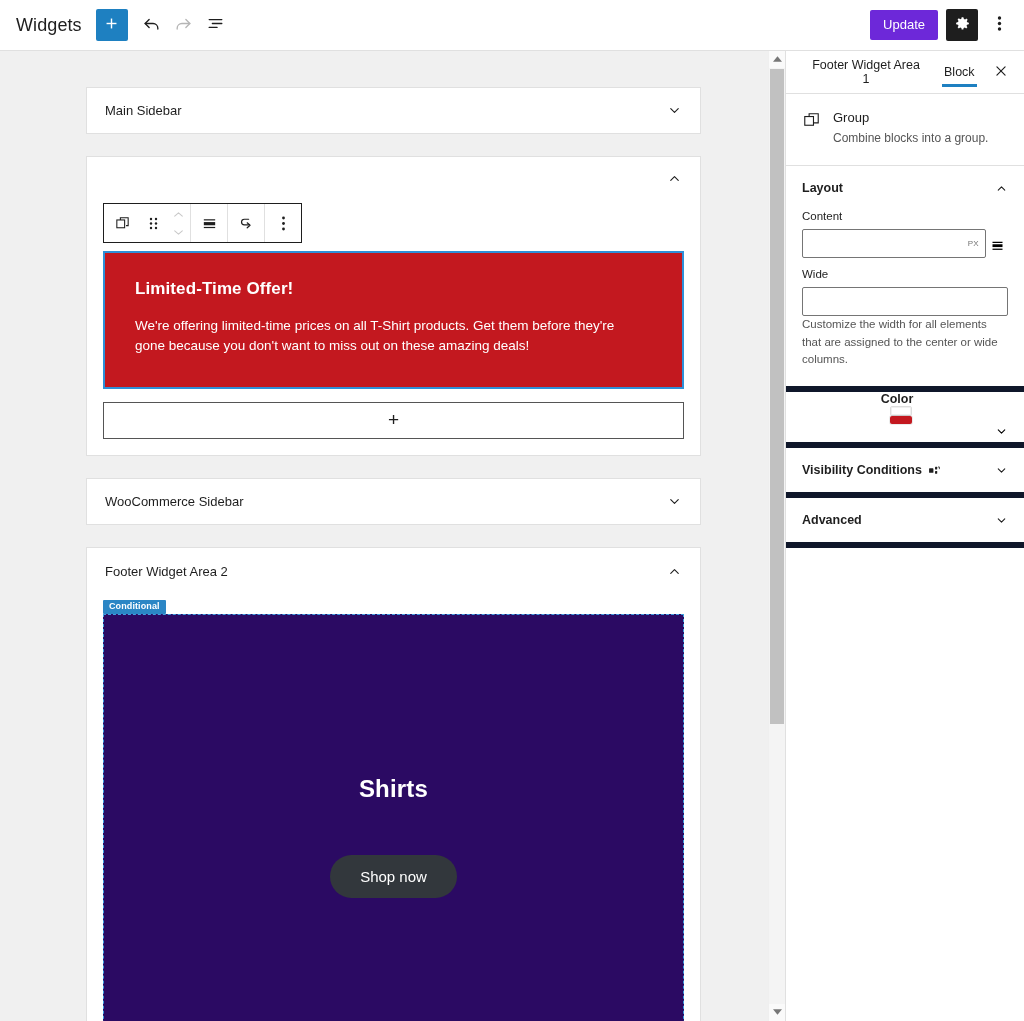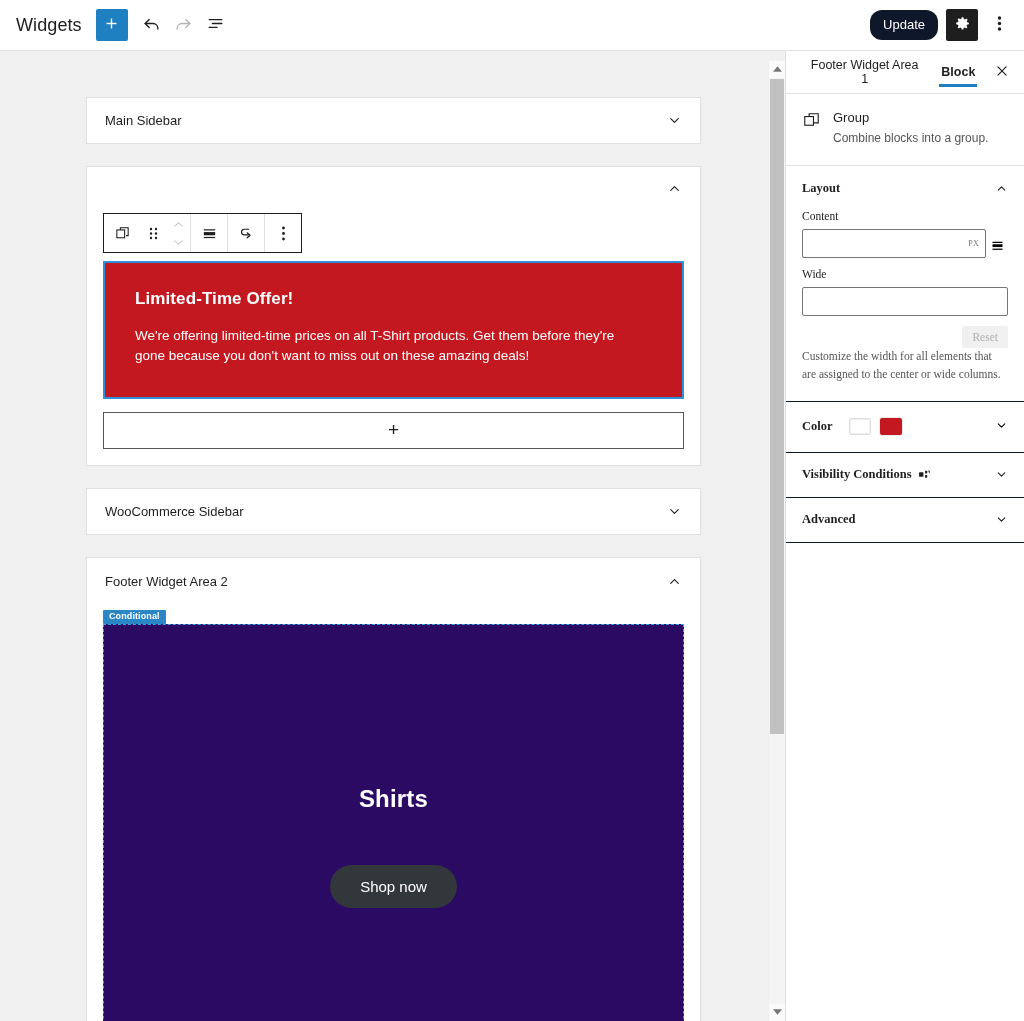--- a/index.html
+++ b/index.html
@@ -19,37 +19,37 @@
   }
   .app-title { font-size: 18px; color: #1e1e1e; font-weight: 400; letter-spacing: .1px; margin-right: 14px; }
   .tb-btn {
     width: 32px; height: 32px; display: flex; align-items: center; justify-content: center;
     border: none; background: transparent; cursor: pointer; color: #1e1e1e; border-radius: 2px;
   }
   .tb-btn.primary { background: #1e80c1; color: #fff; width: 32px; height: 32px; margin-right: 8px; }
   .tb-btn.disabled { color: #b5b5b5; cursor: default; }
   .topbar-right { margin-left: auto; display: flex; align-items: center; gap: 8px; }
   .update-btn {
-    background: #0f172a; color: #fff; border: none; border-radius: 12px;
+    background: #6d28d9; color: #fff; border: none; border-radius: 2px;
     font-size: 13px; padding: 7px 13px; cursor: pointer; font-family: inherit; line-height: 1.2;
   }
   .gear-btn {
     width: 32px; height: 32px; background: #1e1e1e; color: #fff; border: none;
     border-radius: 2px; display: flex; align-items: center; justify-content: center; cursor: pointer;
   }
   .kebab-btn {
     width: 26px; height: 32px; background: transparent; border: none; color: #1e1e1e;
     display: flex; align-items: center; justify-content: center; cursor: pointer;
   }
 
   
   .body { flex: 1; display: flex; min-height: 0; position: relative; }
 
   
-  .canvas-wrap { flex: 1; position: relative; background: #f0f0f0; overflow: hidden; margin-top: 10px; }
+  .canvas-wrap { flex: 1; position: relative; background: #f0f0f0; overflow: hidden; }
   .canvas { position: absolute; inset: 0; padding: 36px 84px 0 86px; }
 
   .widget-area {
     background: #fff; border: 1px solid #e0e0e0; margin-bottom: 22px;
   }
   .wa-header {
     height: 45px; display: flex; align-items: center; padding: 0 18px;
     font-size: 13px; color: #1e1e1e; cursor: pointer;
   }
   .wa-header .chev { margin-left: auto; color: #1e1e1e; display: flex; align-items: center; }
@@ -123,33 +123,33 @@
   }
   .insp-tabs {
     display: flex; align-items: center; height: 43px; border-bottom: 1px solid #e0e0e0;
     padding: 0 6px 0 12px; position: relative;
   }
   .insp-tab {
     font-size: 12.5px; color: #1e1e1e; padding: 0 10px; height: 29px;
     display: flex; align-items: center; cursor: pointer; background: none; border: none;
     font-family: inherit; position: relative;
   }
-  .insp-tab.active { font-weight: bold; color: #1e1e1e; }
+  .insp-tab.active { font-weight: normal; color: #1e1e1e; }
   .insp-tab.active::after {
     content: ""; position: absolute; left: 8px; right: 8px; bottom: 0; height: 3px; background: #1e80c1;
   }
   .insp-close { margin-left: auto; width: 34px; height: 34px; display: flex; align-items: center;
     justify-content: center; background: none; border: none; cursor: pointer; color: #1e1e1e; }
 
   .blockcard { padding: 16px 16px 18px; border-bottom: 1px solid #e0e0e0; display: flex; gap: 12px; }
   .blockcard .bc-icon { color: #1e1e1e; padding-top: 1px; }
   .bc-title { font-size: 13px; color: #1e1e1e; margin-bottom: 5px; }
   .bc-desc { font-size: 12px; color: #555; line-height: 1.45; }
 
-  .panel { border-bottom: 1px solid #0f172a; font-family: Liberation Serif, serif; }
+  .panel { border-bottom: 6px solid #0f172a; }
   .panel-head {
     display: flex; align-items: center; height: 44px; padding: 0 16px; cursor: pointer;
     font-size: 12.5px; font-weight: bold; color: #1e1e1e;
   }
   .panel-head .pchev { margin-left: auto; color: #1e1e1e; display: flex; }
   .panel-body { padding: 0 16px 18px; }
 
   .row2 { display: flex; gap: 10px; flex-direction: column; }
   .field { flex: 1; }
   .field-label { font-size: 11.5px; color: #1e1e1e; margin-bottom: 7px; display: block; }
@@ -163,21 +163,21 @@
   }
   .unit-suffix { font-size: 8px; color: #757575; padding-right: 6px; text-transform: uppercase; letter-spacing: .3px; }
   .side-ctrl { width: 22px; display: flex; align-items: flex-end; justify-content: center; padding-bottom: 5px; cursor: pointer; }
   .reset-row { display: flex; justify-content: flex-end; margin-top: 10px; }
   .reset-btn {
     background: #f0f0f0; border: none; font-size: 11.5px; color: #b0b0b0; padding: 5px 10px;
     border-radius: 2px; cursor: pointer; font-family: inherit;
   }
   .help-text { font-size: 11.5px; color: #555; line-height: 1.5; }
 
-  .color-head { display: flex; align-items: center; height: 50px; padding: 0 16px; cursor: pointer; }
+  .color-head { display: flex; align-items: center; height: 50px; padding: 0 16px; cursor: pointer; flex-direction: column; }
   .color-head .clabel { font-size: 12.5px; font-weight: bold; color: #1e1e1e; margin-right: 16px; }
   .swatch { width: 22px; height: 17px; border-radius: 2px; margin-right: 9px; }
   .swatch.white { background: #fff; border: 1px solid #ddd; box-shadow: 0 0 0 1px #f0f0f0 inset; }
   .swatch.red { background: #c3181f; box-shadow: 0 0 0 1px rgba(0,0,0,.08); }
   .vis-icon { margin-left: 6px; display: inline-flex; vertical-align: -2px; }
 </style>
 </head>
 <body>
 
 <div class="app">
@@ -456,23 +456,20 @@
               <div style="display:flex">
                 <div class="unit-input" style="flex:1">
                   <input type="text" value="" style="">
 
                 </div>
 
               </div>
             </div>
           </div>
 
-          <div class="reset-row">
-            <button class="reset-btn">Reset</button>
-          </div>
 
           <div class="help-text">Customize the width for all elements that are assigned to the center or wide columns.</div>
         </div>
       </div>
 
       <div class="panel">
         <div class="color-head">
           <span class="clabel">Color</span>
           <span class="swatch white"></span>
           <span class="swatch red"></span>

